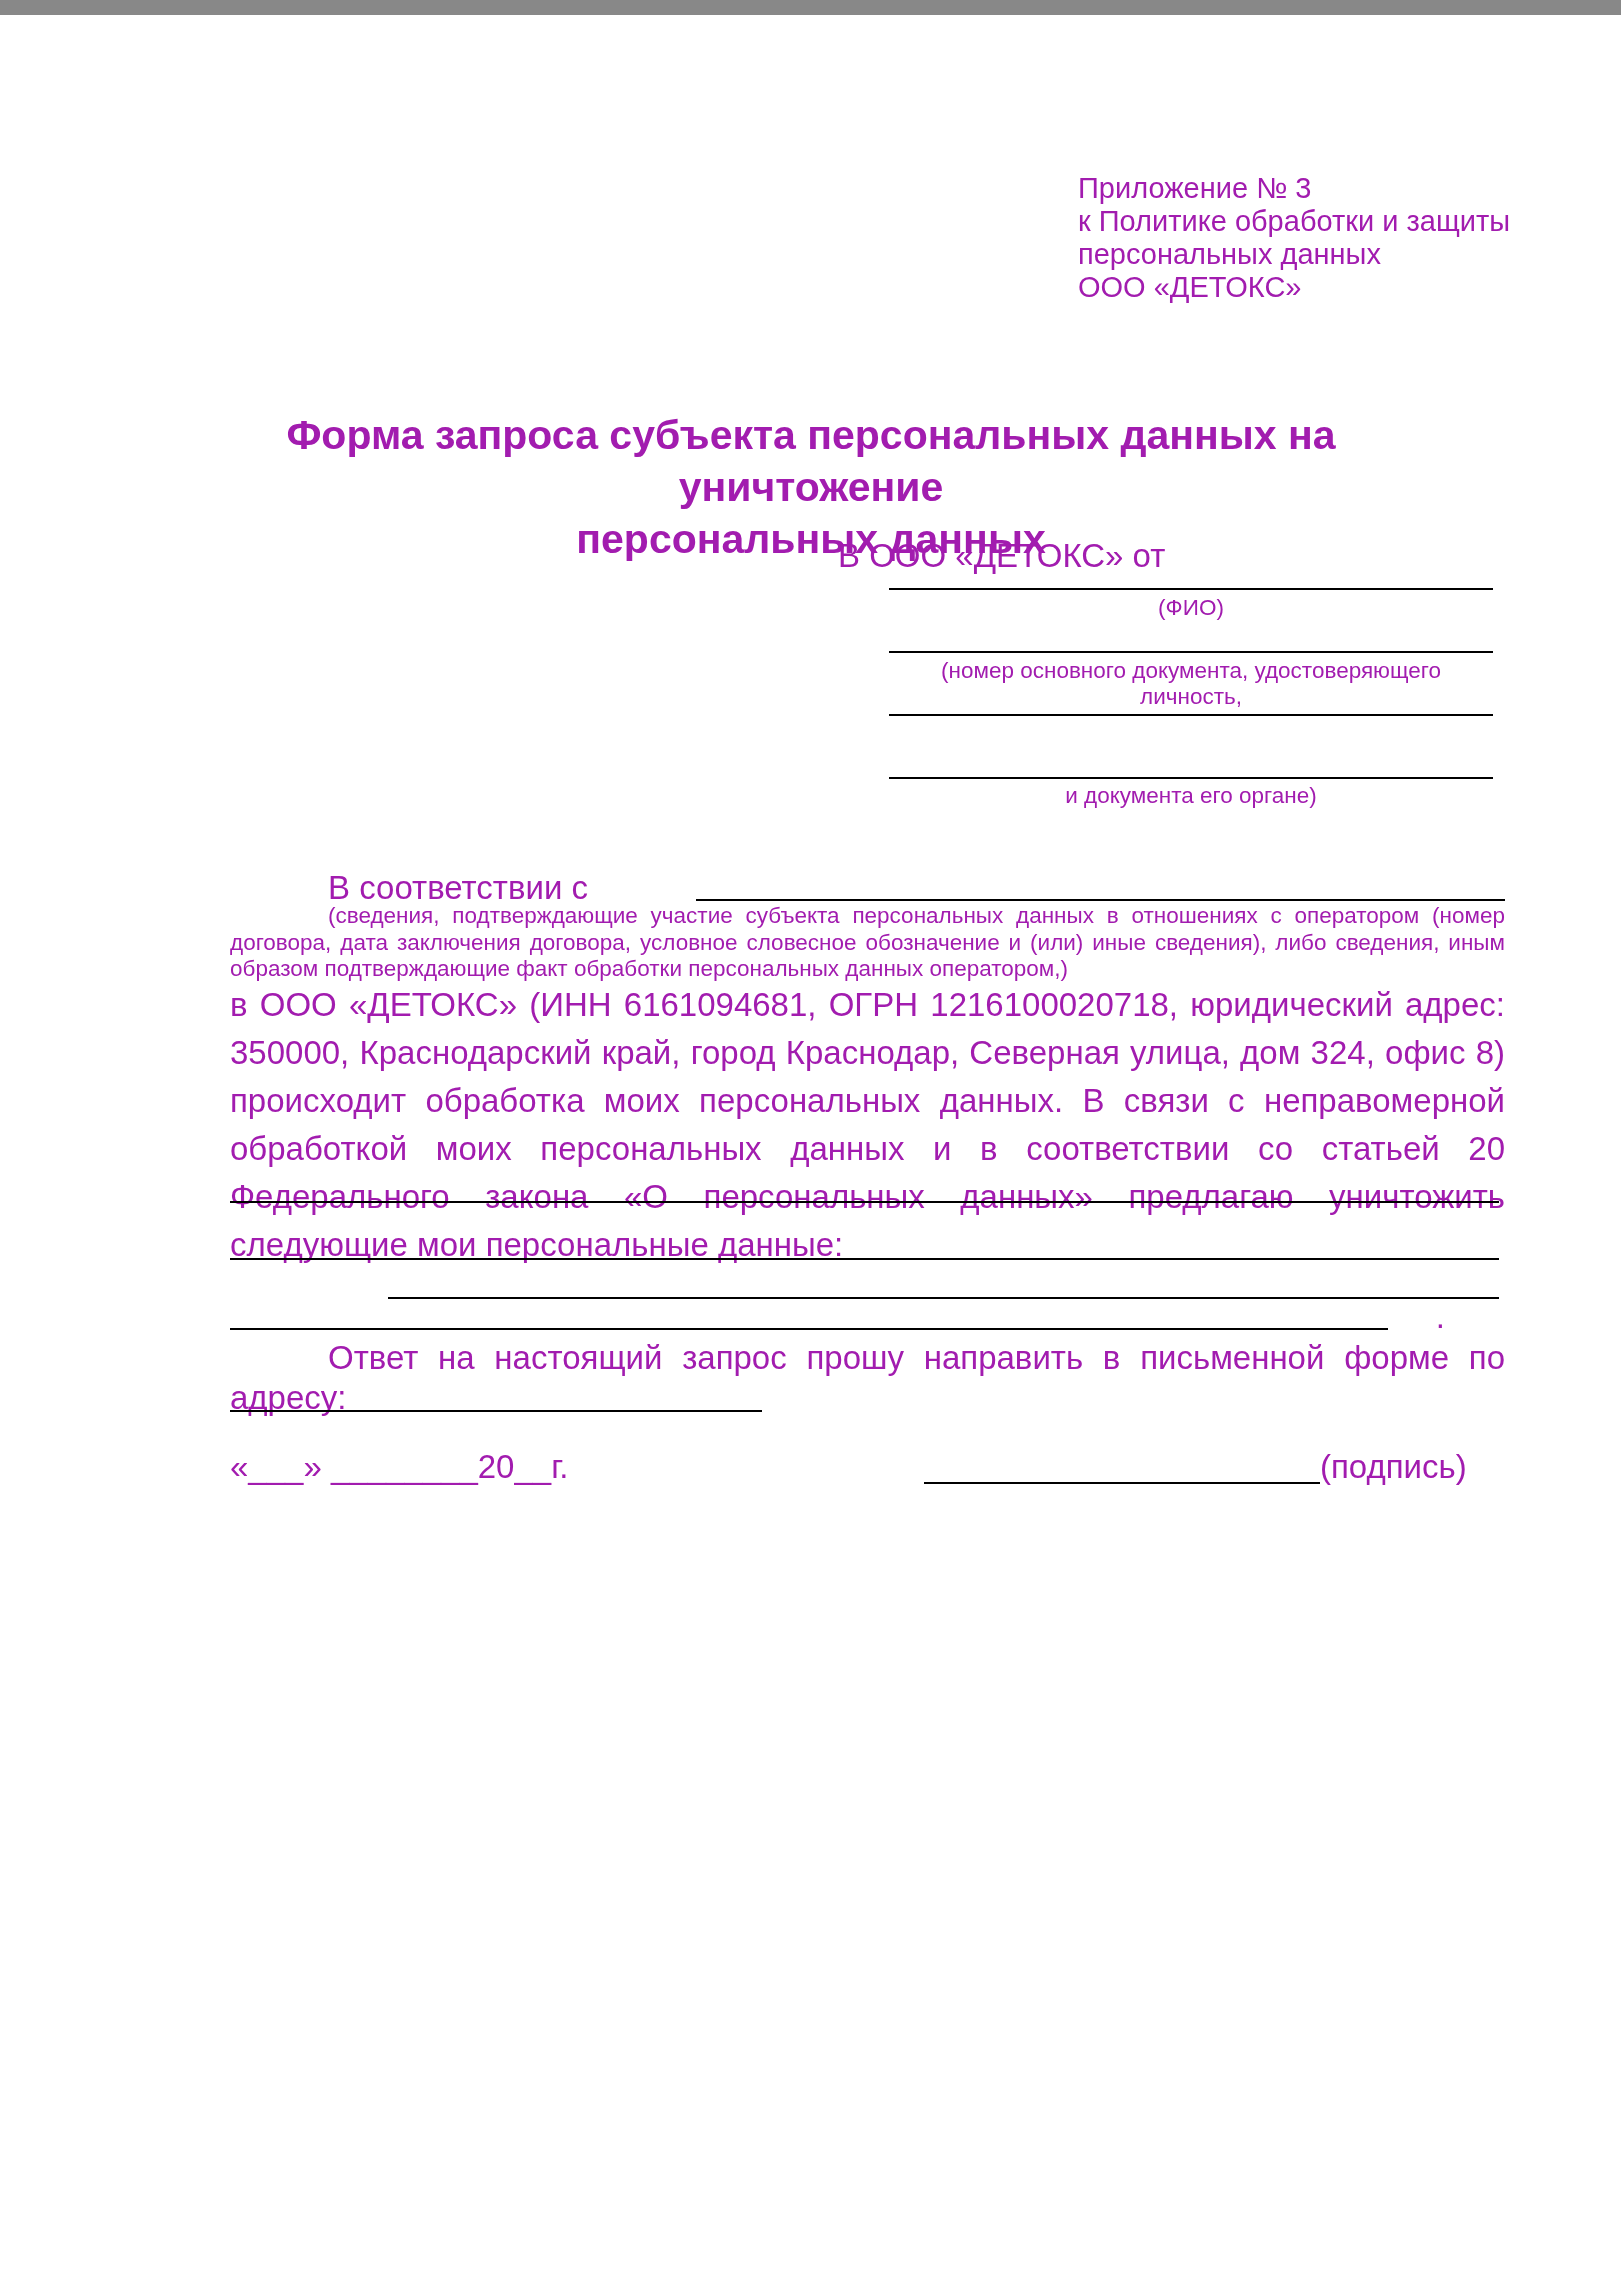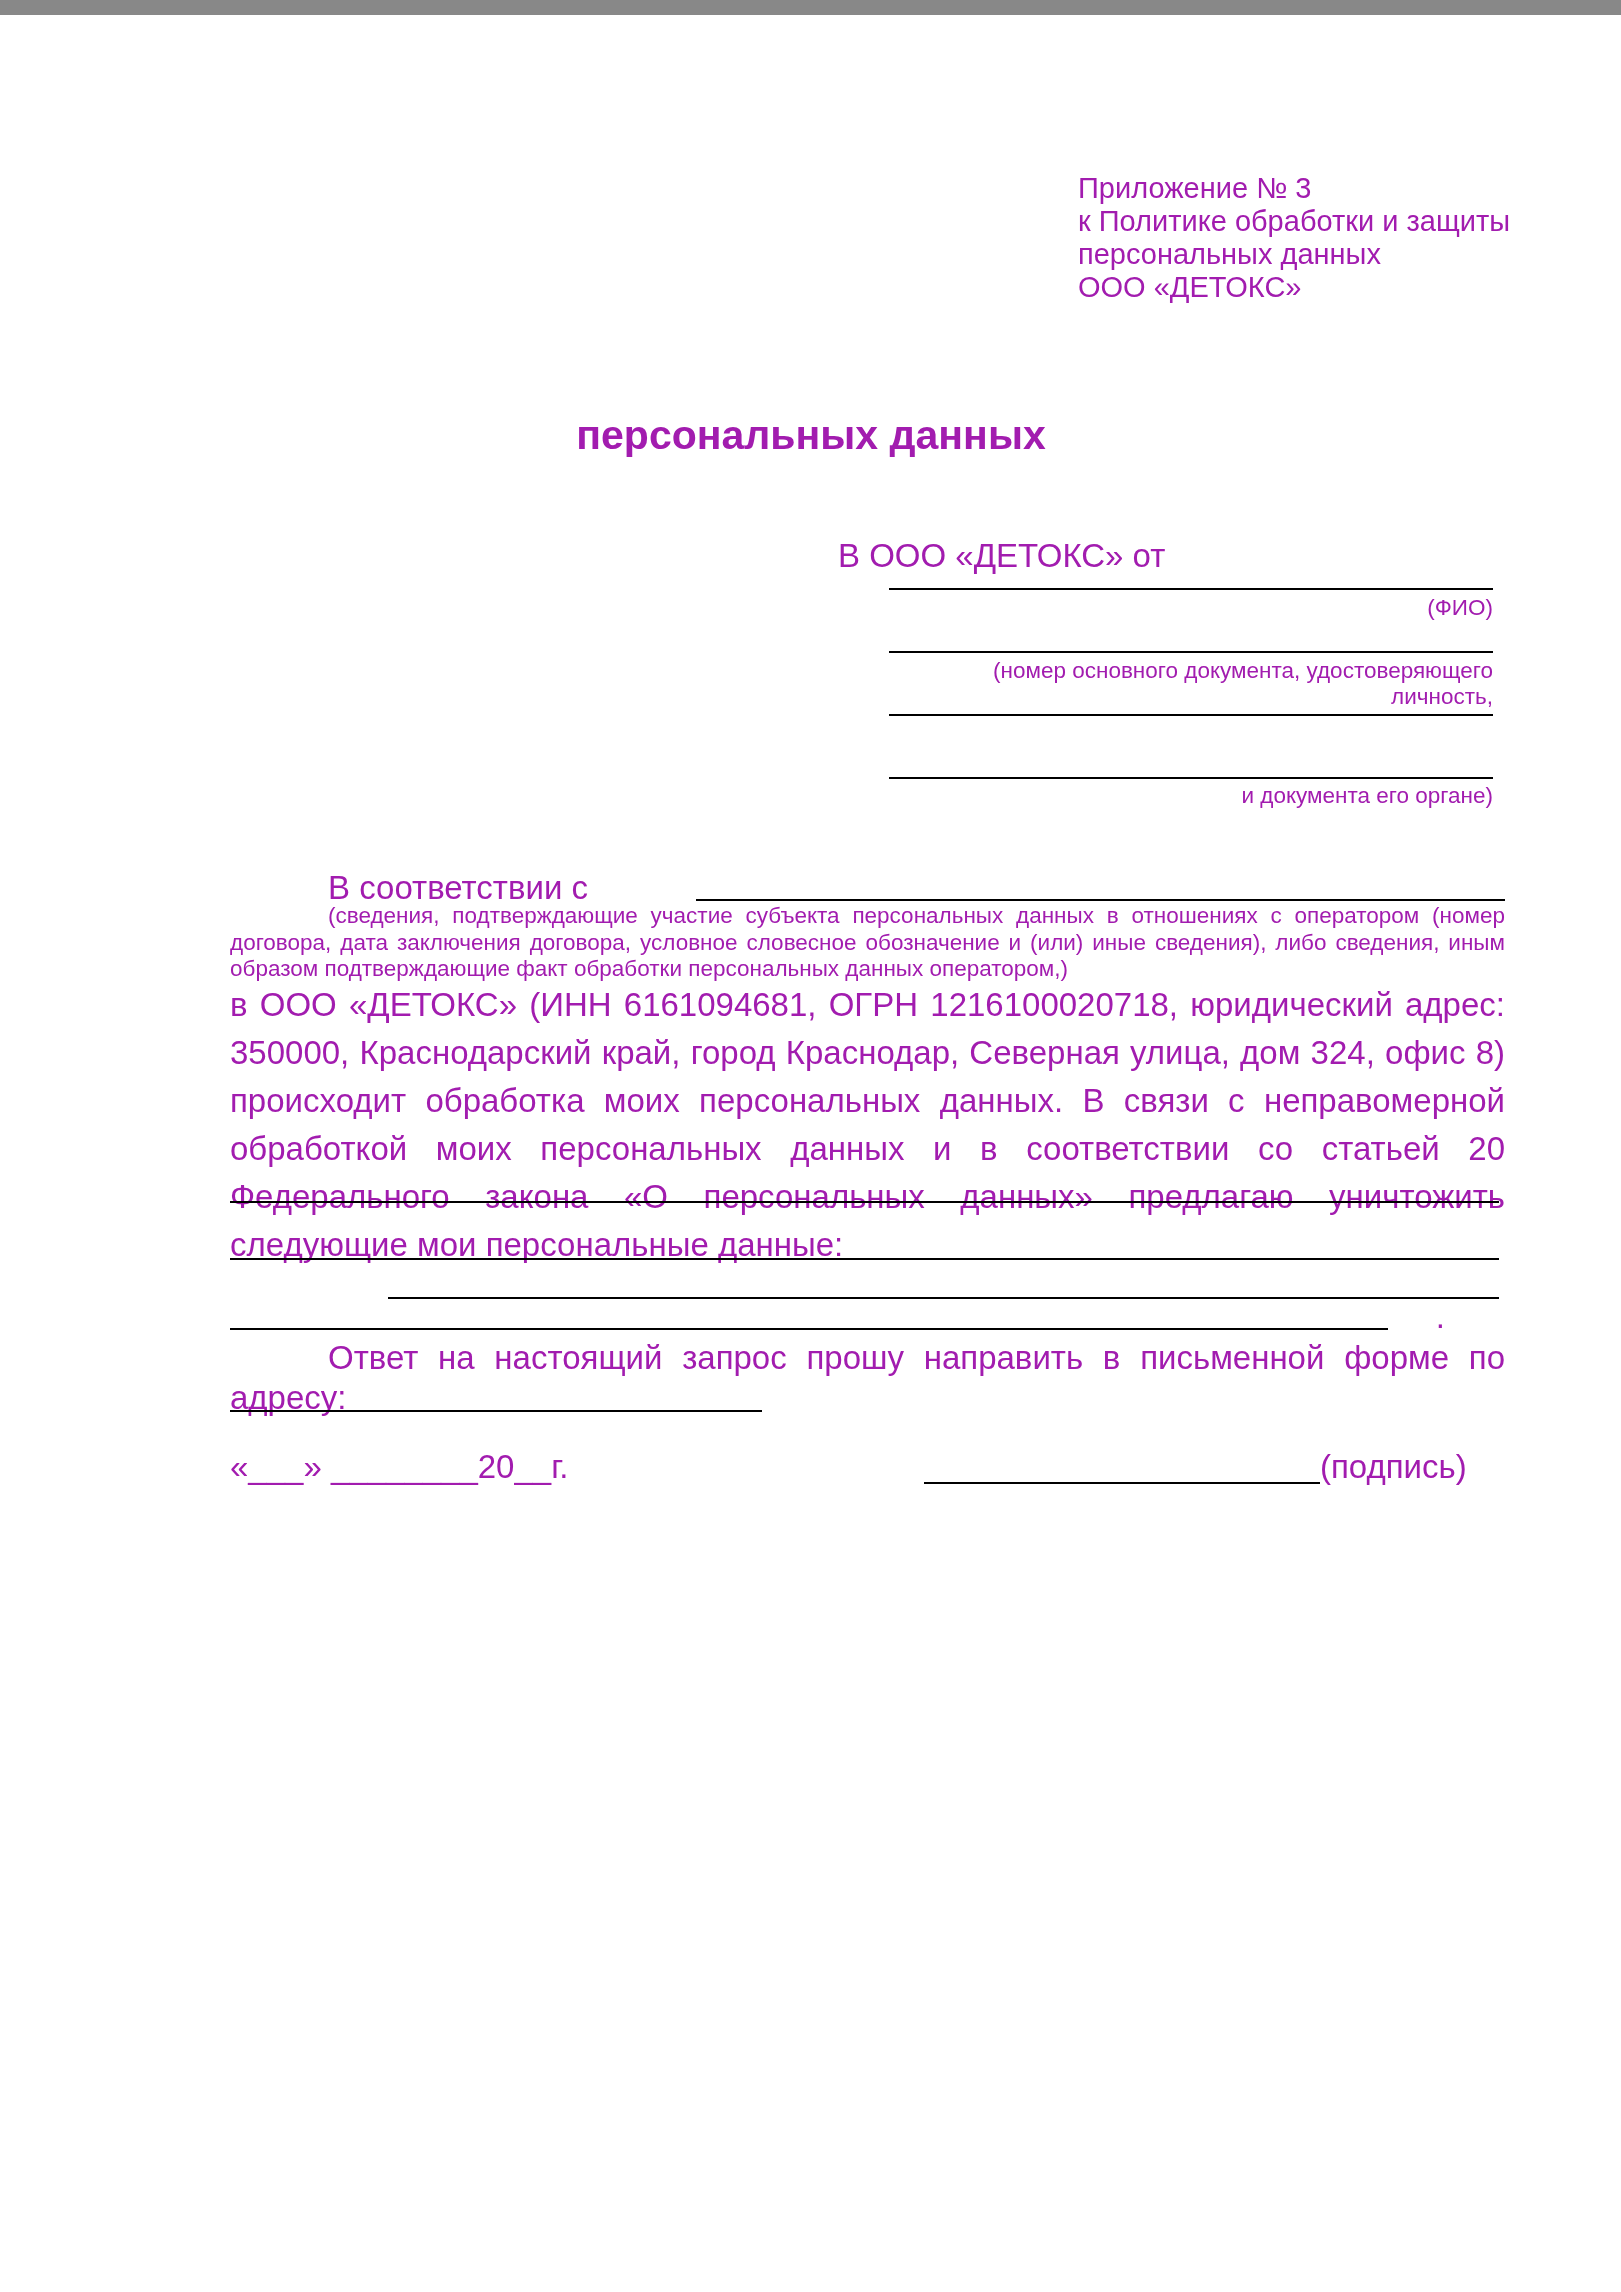--- a/index.html
+++ b/index.html
@@ -15,21 +15,21 @@
   .abs{position:absolute;}
   
   .hdr{left:1078px;top:157px;font-size:29px;line-height:33px;white-space:nowrap;}
   
   .title{left:157px;top:394px;width:1308px;text-align:center;font-weight:bold;font-size:41px;line-height:52px;}
   
   .toline{left:838px;top:522px;font-size:33px;white-space:nowrap;}
   
   .uline{border-top:2.9px solid #000;height:0;}
   .f-l{left:889px;width:604px;}
-  .ucap{left:889px;width:604px;text-align:right;font-size:22.5px;line-height:25.5px;}
+  .ucap{left:889px;width:604px;text-align:center;font-size:22.5px;line-height:25.5px;}
   
   .fline{display:flex;align-items:flex-end;height:43px;gap:48px;}
   .fline .txt{white-space:nowrap;font-size:33px;}
   .fline .fill{flex:1;border-bottom:2.9px solid #000;margin-bottom:5.9px;height:0;}
   .fline .fillfix{border-bottom:2.9px solid #000;margin-bottom:5.9px;height:0;}
   
   .note{left:230px;top:888px;width:1275px;font-size:22.5px;line-height:26.5px;text-align:justify;text-indent:98px;}
   
   .para{left:230px;top:966px;width:1275px;font-size:33px;line-height:48px;text-align:justify;}
   .resp1{left:230px;top:1323px;width:1275px;font-size:33px;line-height:40px;text-align:justify;text-align-last:justify;text-indent:98px;}
@@ -42,20 +42,21 @@
 <div class="page">
 
   <div class="abs hdr">
     <div>Приложение № 3</div>
     <div>к Политике обработки и защиты</div>
     <div>персональных данных</div>
     <div>ООО «ДЕТОКС»</div>
   </div>
 
   <div class="abs title">
+    <div>Форма запроса субъекта персональных данных на уничтожение</div>
     <div>персональных данных</div>
   </div>
 
   <div class="abs toline">В ООО «ДЕТОКС» от</div>
 
   <div class="abs uline f-l" style="top:573px;"></div>
   <div class="abs ucap" style="top:580px;">(ФИО)</div>
 
   <div class="abs uline f-l" style="top:636px;"></div>
   <div class="abs ucap" style="top:643px;">(номер основного документа, удостоверяющего личность,</div>

